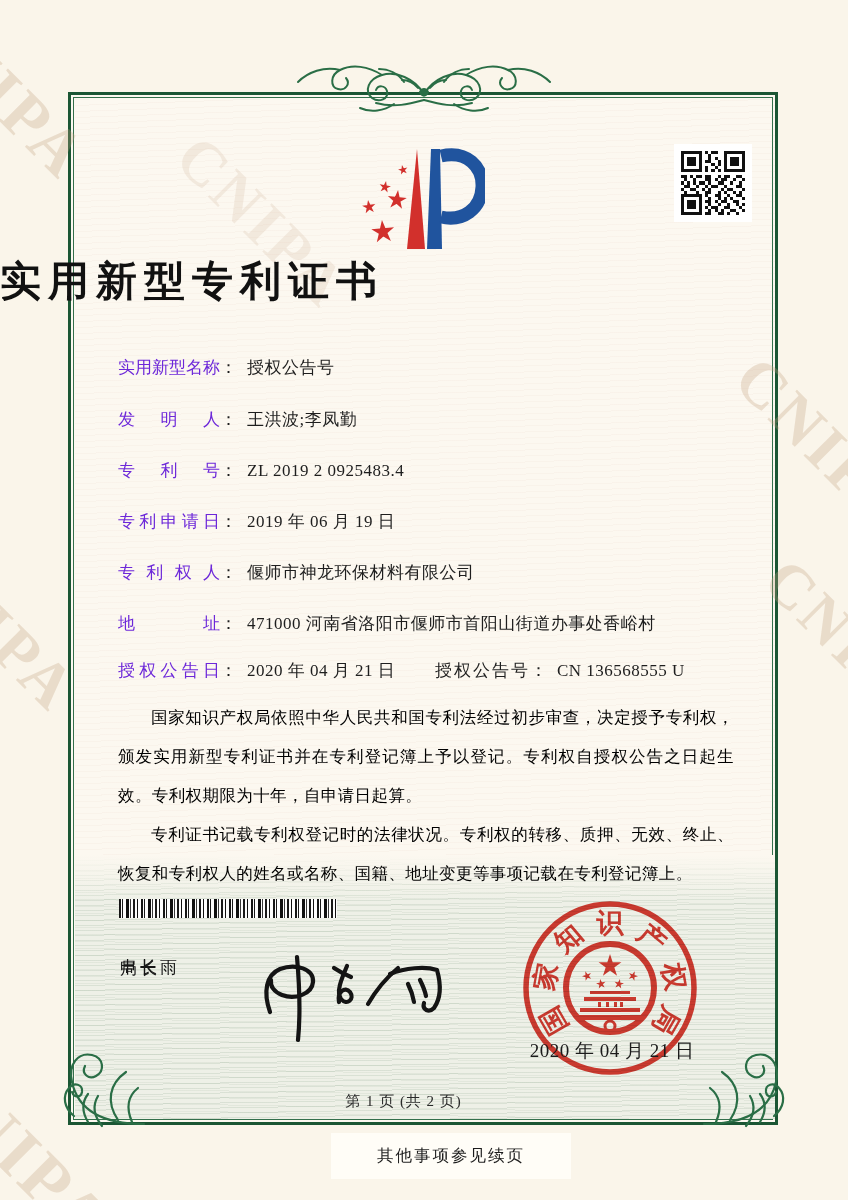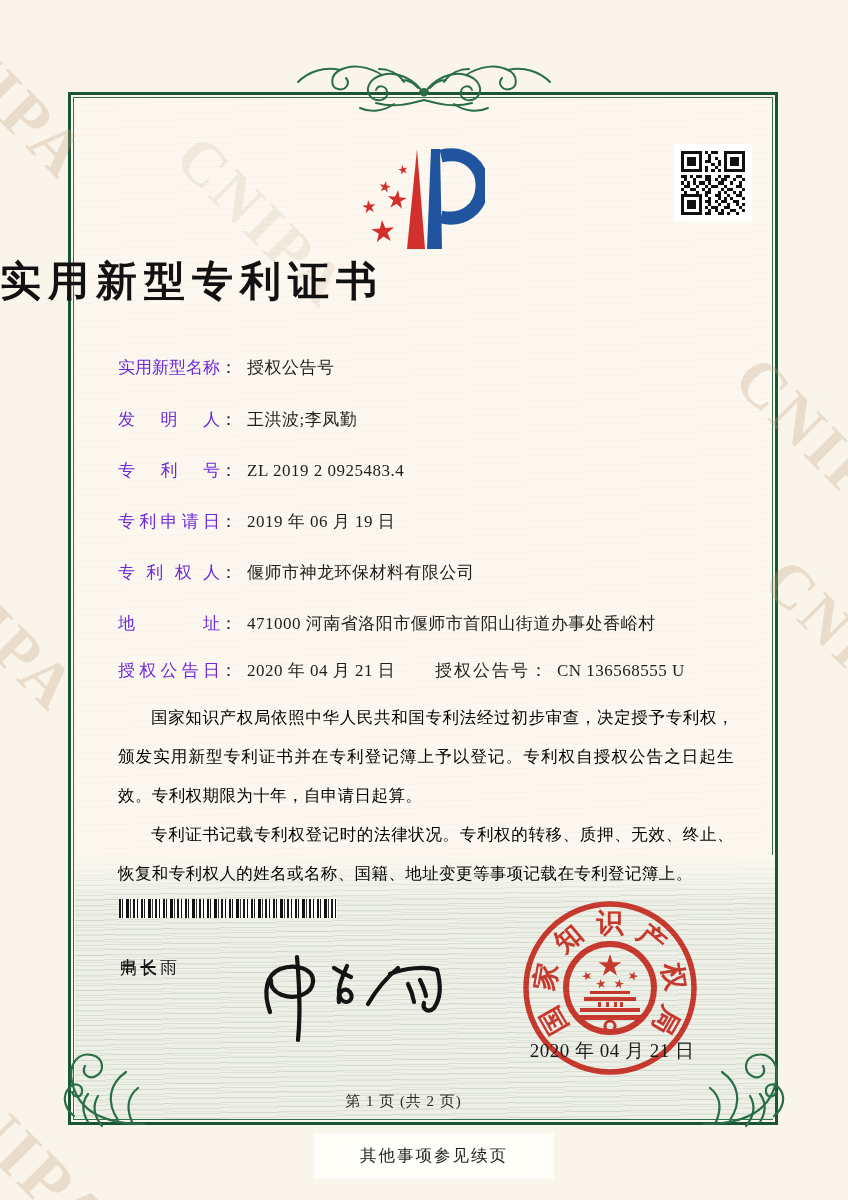--- a/index.html
+++ b/index.html
@@ -89,21 +89,21 @@
   .seal-date {
     position:absolute; left:520px; top:1038px; width:184px; z-index:6;
     text-align:center; font-size:19px; color:#1b1b1b; letter-spacing:0.5px; white-space:nowrap;
   }
   
   .page-no {
     position:absolute; left:12px; top:1092px; width:783px; z-index:3;
     text-align:center; font-size:15px; color:#2a2a2a; letter-spacing:1px;font-family:Liberation Serif, serif;
   }
   .cont-note {
-    position:absolute; left:314px; top:1133px; width:240px; height:46px; z-index:3;
+    position:absolute; left:331px; top:1133px; width:240px; height:46px; z-index:3;
     background:#fffdf7; display:flex; align-items:center; justify-content:center;
     font-size:16.5px; color:#1c1c1c; letter-spacing:2px;
   }
 </style>
 </head>
 <body>
 
 <div class="page">
 
   <span class="wm" style="left:-55px; top:-18px; font-size:66px;">CNIPA</span>

